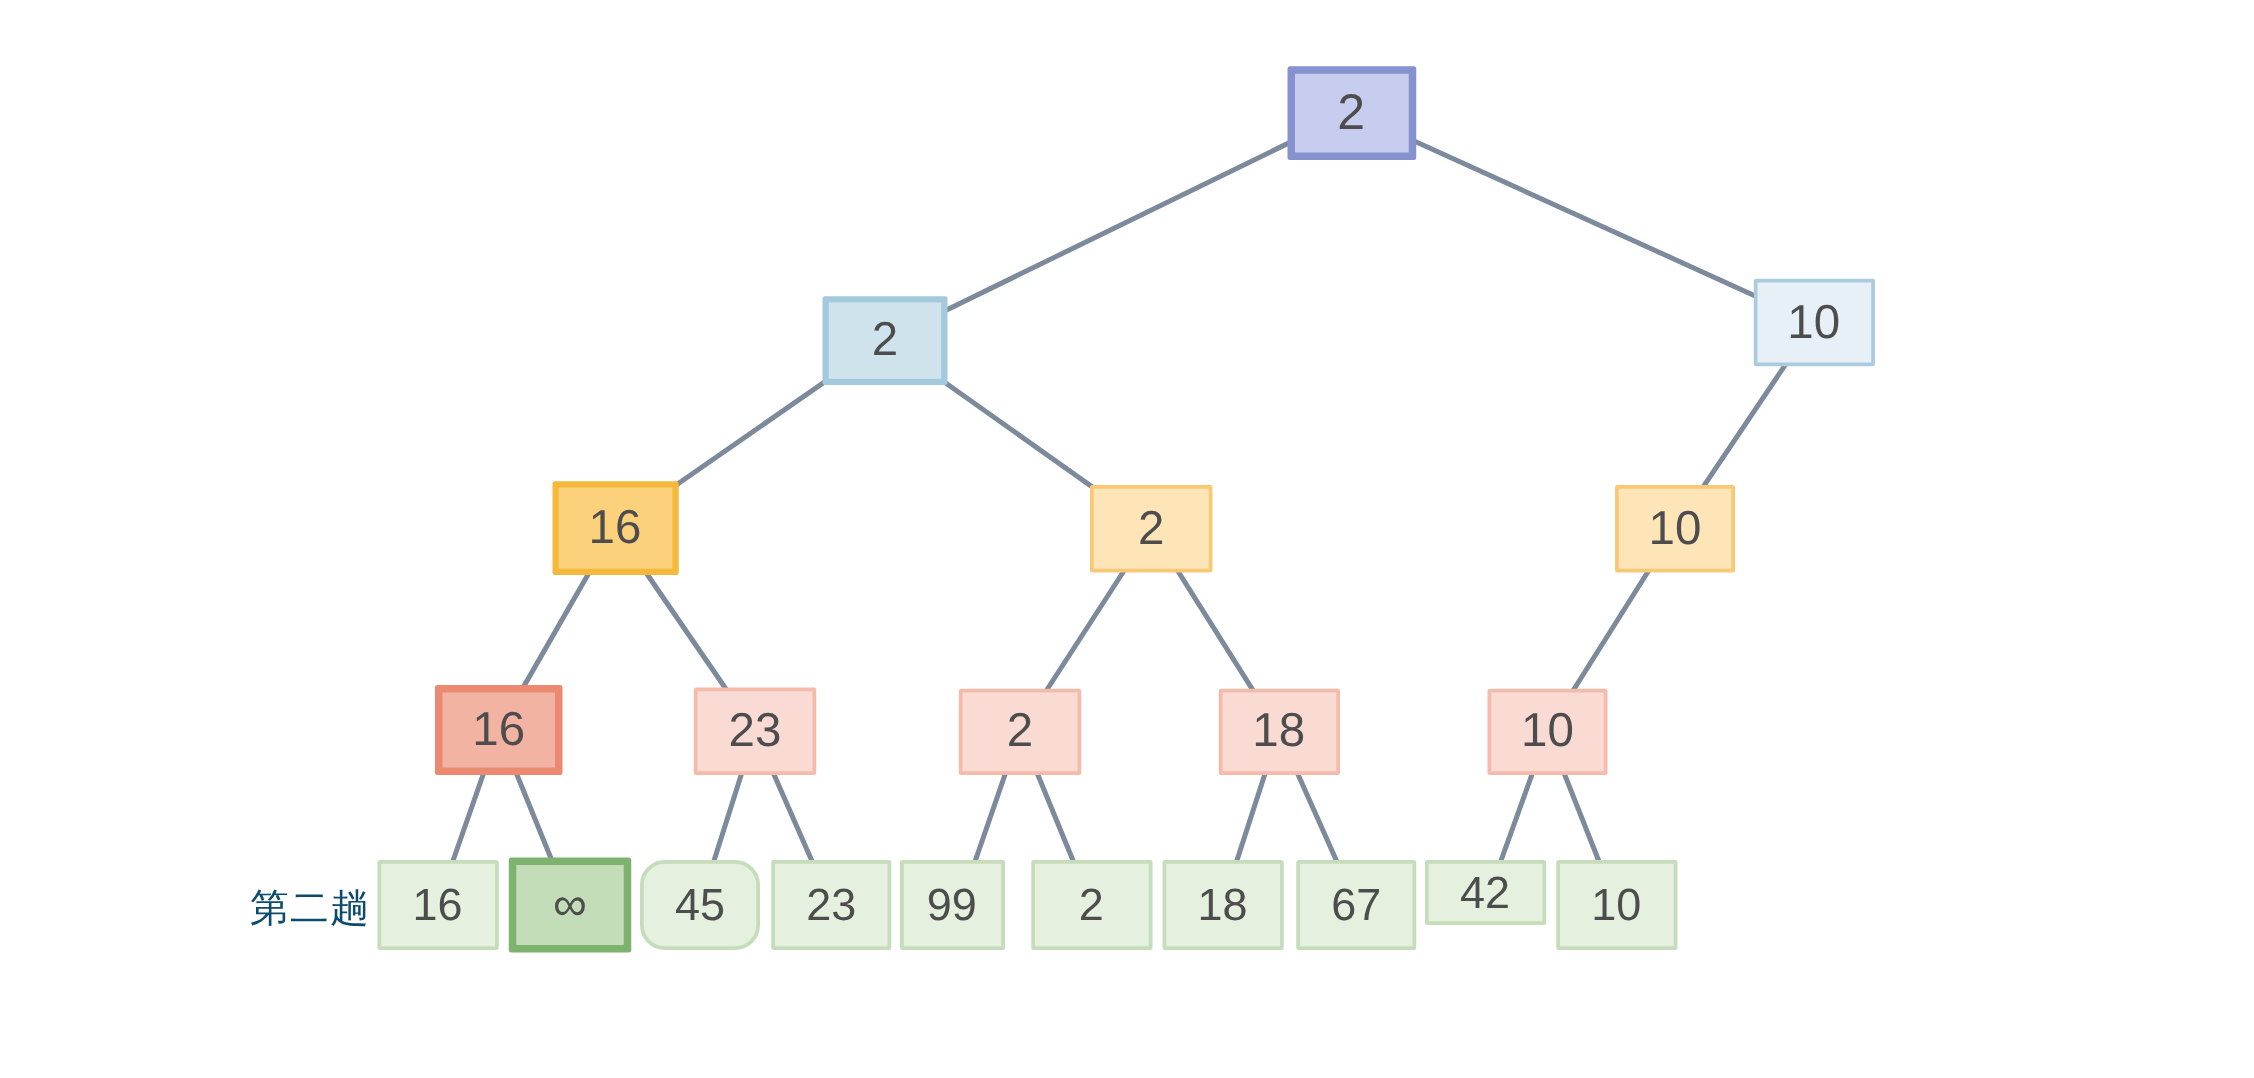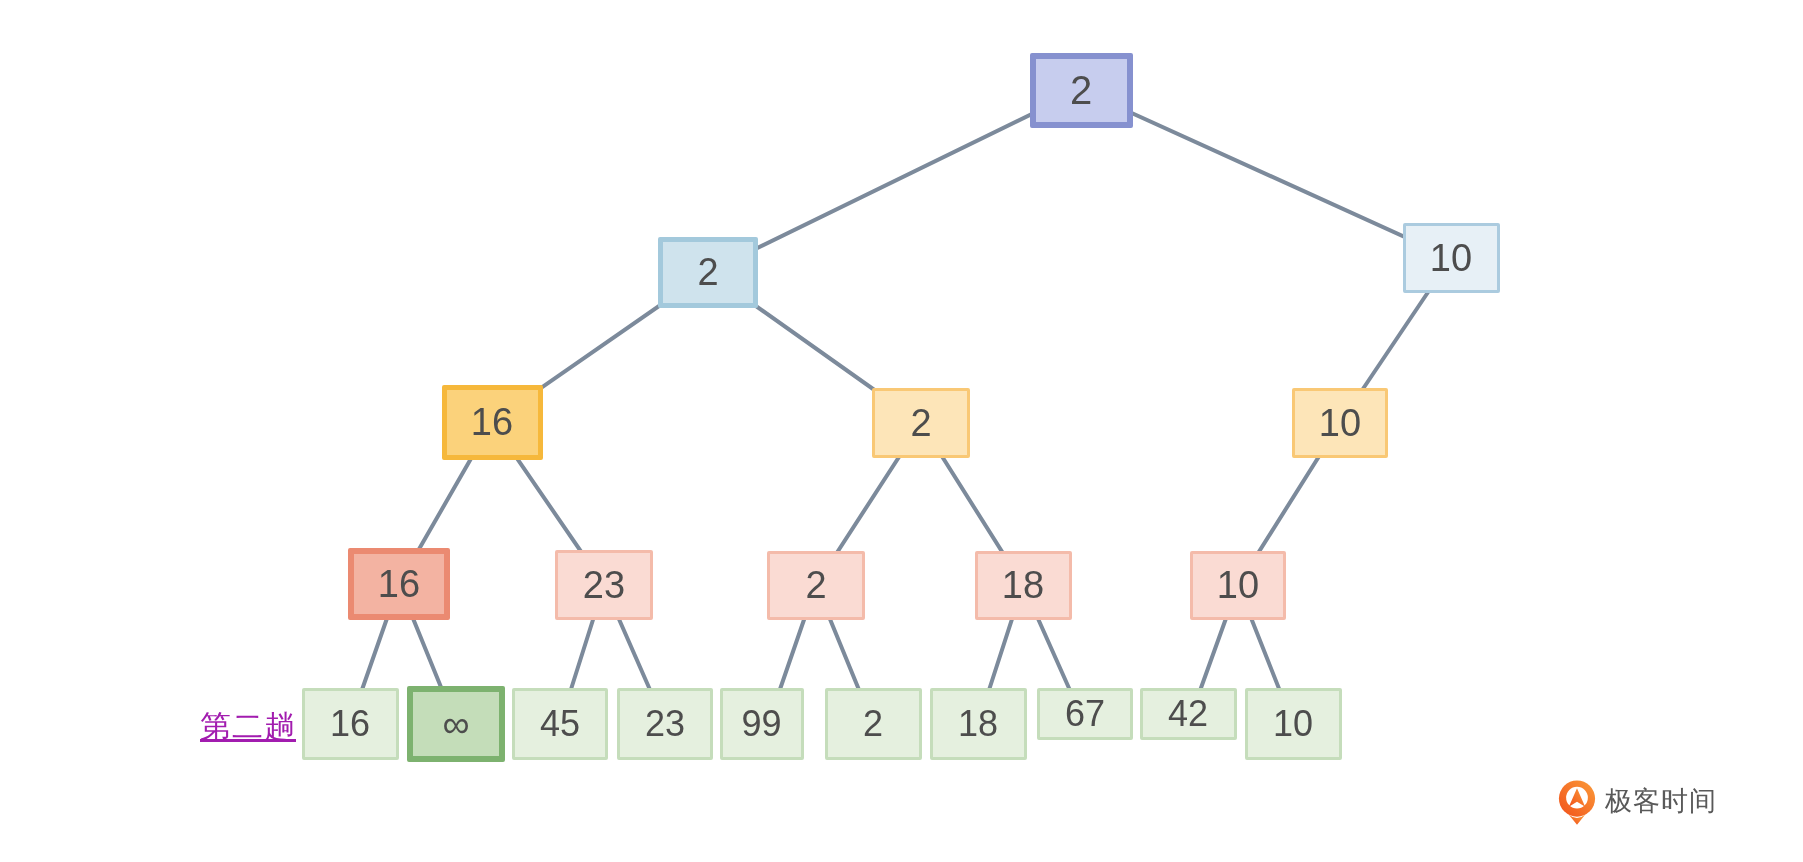--- a/index.html
+++ b/index.html
@@ -38,23 +38,22 @@
   .node.green-light  { background: #e5f0df; border-color: #c5ddbb; border-width: 3px; font-size: 36px; }
   .node.green-strong { background: #c4ddb9; border-color: #7db26f; border-width: 6px; font-size: 38px; }
   #pass-label {
     position: absolute;
     z-index: 2;
     left: 160px;
     top: 706px;
     width: 136px;
     text-align: right;
     font-size: 31px;
-    color: #a21caf;
+    color: #0c4a6e;
     letter-spacing: 1px;
-    text-decoration: underline;
   }
   #brand {
     position: absolute;
     z-index: 2;
     left: 1558px;
     top: 779px;
     display: flex;
     align-items: center;
     gap: 9px;
   }
@@ -101,41 +100,26 @@
       <div class="node amber-strong" style="left: 441.5px; top: 384.5px; width: 101px; height: 75px;">16</div>
       <div class="node amber-light" style="left: 872px; top: 388px; width: 98px; height: 70px;">2</div>
       <div class="node amber-light" style="left: 1292px; top: 388px; width: 96px; height: 70px;">10</div>
       <div class="node red-strong" style="left: 348px; top: 548px; width: 102px; height: 72px;">16</div>
       <div class="node red-light" style="left: 555px; top: 550px; width: 98px; height: 70px;">23</div>
       <div class="node red-light" style="left: 767px; top: 550.5px; width: 98px; height: 69px;">2</div>
       <div class="node red-light" style="left: 974.5px; top: 550.5px; width: 97px; height: 69px;">18</div>
       <div class="node red-light" style="left: 1190px; top: 550.5px; width: 96px; height: 69px;">10</div>
       <div class="node green-light" style="left: 301.5px; top: 688px; width: 97px; height: 72px;">16</div>
       <div class="node green-strong" style="left: 407px; top: 686px; width: 98px; height: 76px;">∞</div>
-      <div class="node green-light" style="left: 512px; top: 688px; width: 96px; height: 72px;">45</div>
+      <div class="node green-light" style="left: 512px; top: 688px; width: 96px; height: 72px; border-radius: 20px;">45</div>
       <div class="node green-light" style="left: 617px; top: 688px; width: 96px; height: 72px;">23</div>
       <div class="node green-light" style="left: 719.5px; top: 688px; width: 84px; height: 72px;">99</div>
       <div class="node green-light" style="left: 824.5px; top: 688px; width: 97px; height: 72px;">2</div>
       <div class="node green-light" style="left: 929.5px; top: 688px; width: 97px; height: 72px;">18</div>
-      <div class="node green-light" style="left: 1037px; top: 688px; width: 96px; height: 52px;">67</div>
+      <div class="node green-light" style="left: 1037px; top: 688px; width: 96px; height: 72px;">67</div>
       <div class="node green-light" style="left: 1139.5px; top: 688px; width: 97px; height: 52px;">42</div>
       <div class="node green-light" style="left: 1244.5px; top: 688px; width: 97px; height: 72px;">10</div>
     </div>
 
   <div id="pass-label">第二趟</div>
 
-  <div id="brand">
-    <svg width="38" height="50" viewBox="0 0 42 54">
-      <defs>
-        <linearGradient id="lg" x1="0" y1="1" x2="1" y2="0">
-          <stop offset="0" stop-color="#f1511b"></stop>
-          <stop offset="1" stop-color="#fb9b39"></stop>
-        </linearGradient>
-      </defs>
-      <circle cx="21" cy="21" r="20" fill="url(#lg)"></circle>
-      <path d="M12 39 Q21 46 30 39 L21 50 Z" fill="url(#lg)"></path>
-      <circle cx="21" cy="20" r="12" fill="#ffffff"></circle>
-      <path d="M21 9.5 L30 30 L21 24.5 L12 30 Z" fill="url(#lg)"></path>
-    </svg>
-    <span class="logo-text">极客时间</span>
-  </div>
 
 </div>
 
 </body></html>

